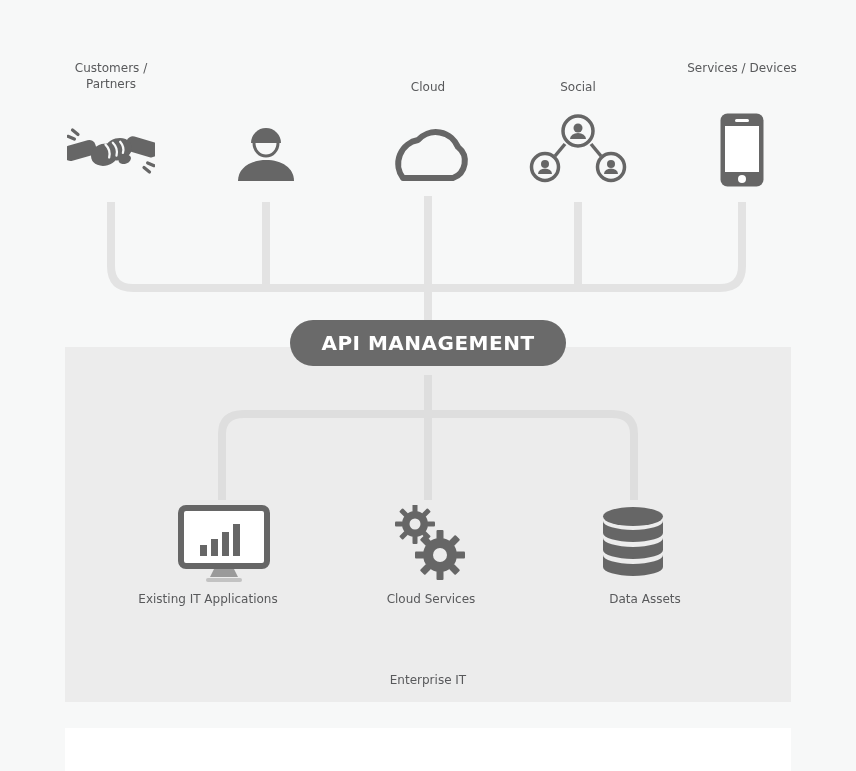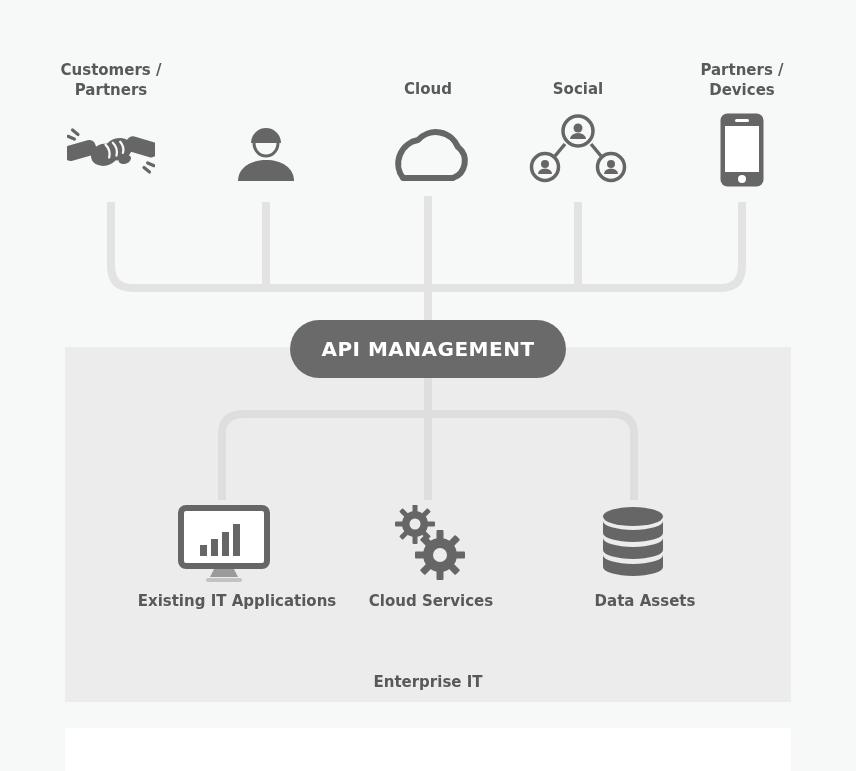--- a/index.html
+++ b/index.html
@@ -18,25 +18,25 @@
   #footer-strip {
     position:absolute; left:65px; top:728px; width:726px; height:43px;
     background:#ffffff; z-index:1;
   }
   #connectors {
     position:absolute; left:0; top:0; z-index:2; pointer-events:none;
   }
   .icon { position:absolute; z-index:3; }
   .lbl {
     position:absolute; z-index:3;
-    font-weight:700; font-size:15px; line-height:1.3;
+    font-weight:400; font-size:12px; line-height:1.3;
     color:#58595b; text-align:center;
   }
   #api-pill {
-    position:absolute; left:290px; top:320px; width:276px; height:58px;
+    position:absolute; left:290px; top:320px; width:276px; height:46px;
     background:#6a6a6a; border-radius:29px; z-index:4;
     display:flex; align-items:center; justify-content:center;
     color:#ffffff; font-weight:700; font-size:20px; letter-spacing:0.5px;
   }
   
   #lbl-customers  { left:51px;  top:61px; width:120px; }
   #lbl-developers { left:196px; top:80px; width:140px; }
   #lbl-cloud      { left:358px; top:80px; width:140px; }
   #lbl-social     { left:508px; top:80px; width:140px; }
   #lbl-mobility   { left:682px; top:61px; width:120px; }
@@ -44,21 +44,21 @@
   #icon-handshake { left:67px;  top:122px; }
   #icon-developer { left:235px; top:117px; }
   #icon-cloud     { left:377px; top:118px; }
   #icon-social    { left:529px; top:114px; }
   #icon-phone     { left:719px; top:112px; }
   
   #icon-monitor   { left:178px; top:505px; }
   #icon-gears     { left:393px; top:505px; }
   #icon-database  { left:602px; top:507px; }
   
-  #lbl-existing   { left:117px; top:592px; width:240px;text-align:center; }
+  #lbl-existing   { left:88px; top:592px; width:240px;text-align:center; }
   #lbl-legacy     { left:311px; top:592px; width:240px; }
   #lbl-data       { left:525px; top:592px; width:240px; }
   #lbl-enterprise { left:308px; top:673px; width:240px;text-align:center; }
 </style>
 </head>
 <body>
 
 <div class="stage">
 
   <div id="enterprise-box"></div>
@@ -73,21 +73,21 @@
     </g>
     <g fill="none" stroke="#dedede" stroke-width="8">
       <path d="M428 375 L428 500"></path>
       <path d="M222 500 L222 434 Q222 414 244 414 L612 414 Q634 414 634 434 L634 500"></path>
     </g>
   </svg>
 
   <div class="lbl" id="lbl-customers">Customers / Partners</div>
   <div class="lbl" id="lbl-cloud">Cloud</div>
   <div class="lbl" id="lbl-social">Social</div>
-  <div class="lbl" id="lbl-mobility">Partners / Devices</div>
+  <div class="lbl" id="lbl-mobility">Services / Devices</div>
 
   <span class="icon" id="icon-handshake">
     <svg width="88" height="58" viewBox="0 0 96 62">
       <g fill="#666666">
         <rect x="-4" y="22" width="36" height="17" rx="7" transform="rotate(-16 14 30)"></rect>
         <rect x="64" y="18" width="36" height="17" rx="7" transform="rotate(16 82 26)"></rect>
         <ellipse cx="41" cy="35" rx="15" ry="12" transform="rotate(-16 41 35)"></ellipse>
         <ellipse cx="56" cy="29" rx="15" ry="12" transform="rotate(-16 56 29)"></ellipse>
         <ellipse cx="63" cy="40" rx="7" ry="5" transform="rotate(-20 63 40)"></ellipse>
       </g>

